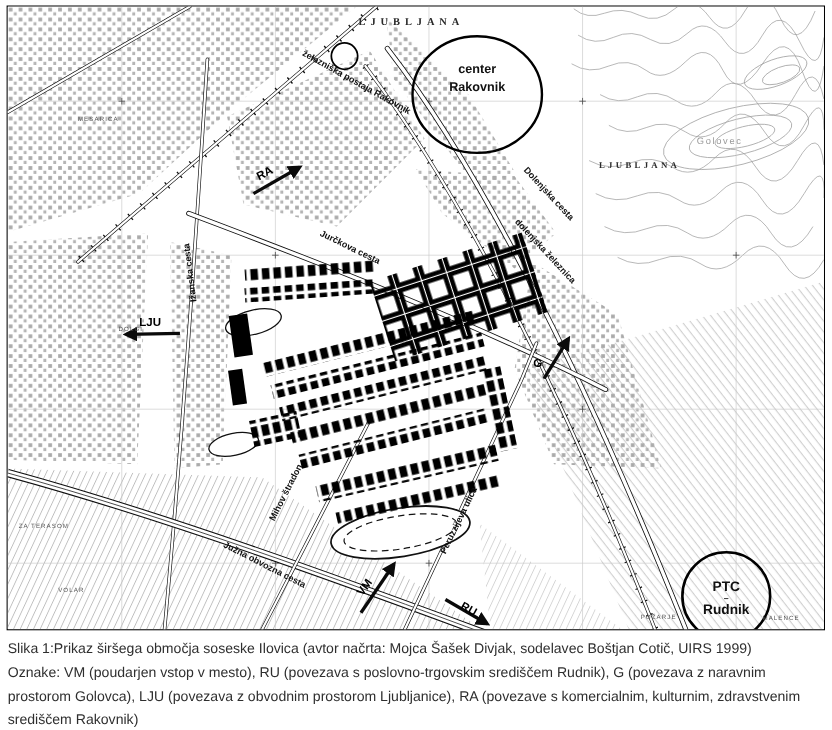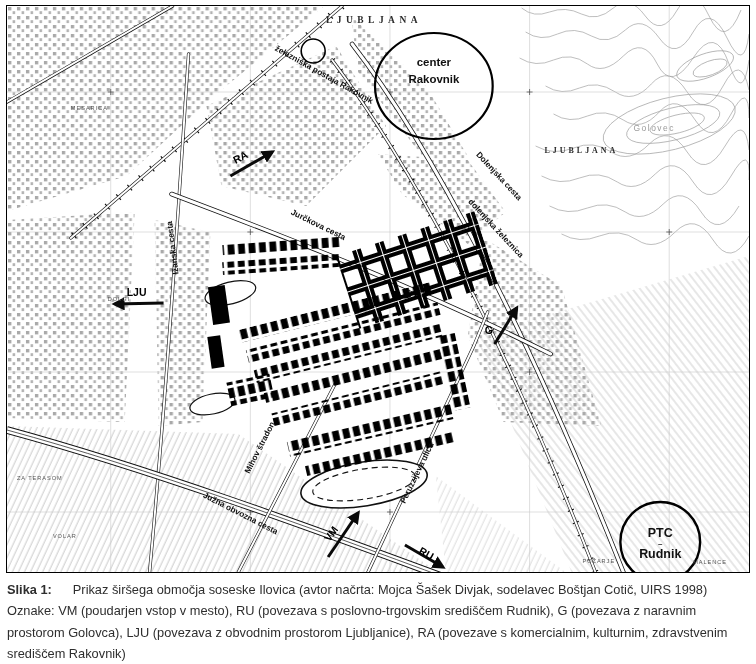--- a/index.html
+++ b/index.html
@@ -1,21 +1,21 @@
 <!DOCTYPE html>
 <html><head>
 <meta charset="utf-8">
 <style>
   html,body{margin:0;padding:0;background:#fff;}
   body{width:756px;height:664px;position:relative;font-family:"Liberation Sans",sans-serif;overflow:hidden;}
   .map-frame{position:absolute;left:6px;top:5px;width:744px;height:568px;border:1.4px solid #000;box-sizing:border-box;background:#fff;}
   .map-frame svg{display:block;width:100%;height:100%;}
   .caption{position:absolute;left:7px;top:579px;width:742px;color:#2e2e2e;font-size:12.8px;line-height:21.4px;}
   .caption p{margin:0;}
-  .cap-b{font-weight:bold;margin-right:21px;}
+  .cap-b{font-weight:normal;margin-right:0;}
   
   svg text{font-family:"Liberation Sans",sans-serif;}
   .rc{stroke:#111;stroke-width:4.6;fill:none;stroke-linecap:round;}
   .rf{stroke:#fff;stroke-width:3.1;fill:none;stroke-linecap:round;}
   .rc2{stroke:#111;stroke-width:3.2;fill:none;stroke-linecap:round;}
   .rf2{stroke:#fff;stroke-width:2;fill:none;stroke-linecap:round;}
   .mwc{stroke:#111;stroke-width:7.6;fill:none;}
   .mwf{stroke:#fff;stroke-width:5.6;fill:none;}
   .mwl{stroke:#111;stroke-width:.7;fill:none;}
   .tk{stroke:#111;stroke-width:7.2;stroke-dasharray:1.2,13.5;fill:none;}
@@ -215,16 +215,16 @@
         <text class="mn" x="101" y="295" fill="#333" font-size="5">DOLGI</text>
         <text class="mn" x="10" y="474">ZA TERASOM</text>
         <text class="mn" x="46" y="532">VOLAR</text>
         <text class="mn" x="577" y="557">POŽARJE</text>
         <text class="mn" x="688" y="558">MALENCE</text>
       </g>
     </svg>
   </div>
 
   <figcaption class="caption">
-    <p><span class="cap-b">Slika 1:</span><span>Prikaz širšega območja soseske Ilovica (avtor načrta: Mojca Šašek Divjak, sodelavec Boštjan Cotič, UIRS 1998)</span></p>
+    <p><span class="cap-b">Slika 1:</span><span>Prikaz širšega območja soseske Ilovica (avtor načrta: Mojca Šašek Divjak, sodelavec Boštjan Cotič, UIRS 1999)</span></p>
     <p>Oznake: VM (poudarjen vstop v mesto), RU (povezava s poslovno-trgovskim središčem Rudnik), G (povezava z naravnim prostorom Golovca), LJU (povezava z obvodnim prostorom Ljubljanice), RA (povezave s komercialnim, kulturnim, zdravstvenim središčem Rakovnik)</p>
   </figcaption>
 </figure>
 
 </body></html>

